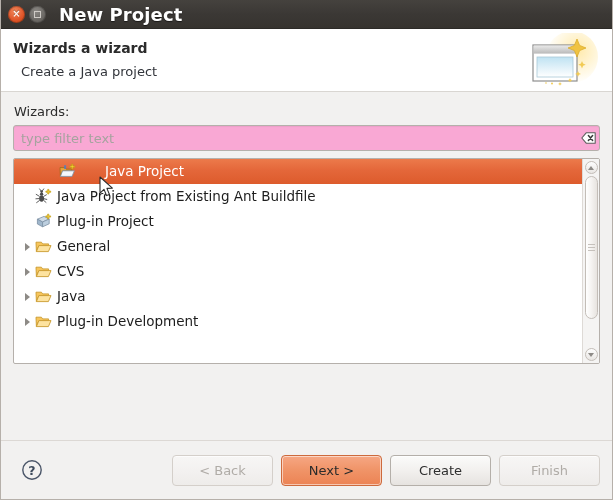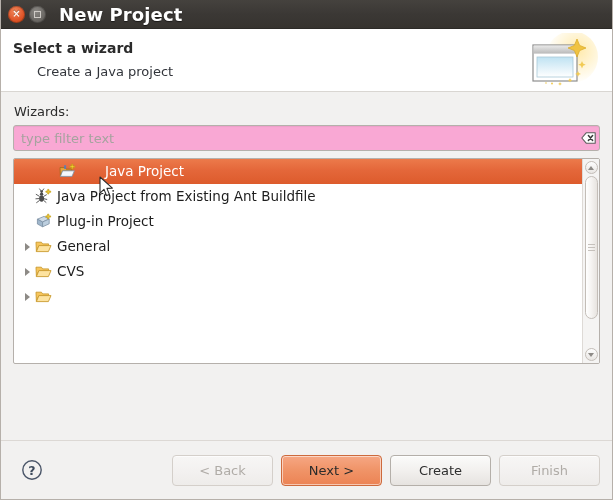--- a/index.html
+++ b/index.html
@@ -79,21 +79,21 @@
   }
   .banner-title {
     font-size: 14px;
     font-weight: bold;
     color: #2b2b2b;
     margin: 0 0 8px 0;
   }
   .banner-sub {
     font-size: 13px;
     color: #32353b;
-    margin-left: 24px;
+    margin-left: 8px;
   }
   .banner-icon {
     position: absolute;
     right: 10px; top: 4px;
     width: 84px; height: 58px;
   }
 
   
   .body {
     padding: 10px 12px 0 12px;
@@ -291,21 +291,21 @@
     <div class="wbtn wbtn-close">
       <span class="gl">×</span>
     </div>
     <div class="wbtn wbtn-max">
       <span class="sq"></span>
     </div>
     <div class="titlebar-title">New Project</div>
   </div>
 
   <div class="banner">
-    <div class="banner-title">Select a wizard</div>
+    <div class="banner-title">Wizards a wizard</div>
     <div class="banner-sub">Create a Java project</div>
     <svg class="banner-icon" viewBox="0 0 84 58">
       <defs>
         <linearGradient id="gBlue" x1="0" y1="0" x2="0" y2="1">
           <stop offset="0" stop-color="#bfe2f2"></stop>
           <stop offset="1" stop-color="#ffffff"></stop>
         </linearGradient>
         <linearGradient id="gBar" x1="0" y1="0" x2="0" y2="1">
           <stop offset="0" stop-color="#e9e9e9"></stop>
           <stop offset="1" stop-color="#b9b9b9"></stop>
@@ -409,20 +409,31 @@
             <span class="tlabel">CVS</span>
           </div>
           <div class="trow">
             <span class="twist">
               <i class="tri"></i>
             </span>
             <span class="ticon"><svg width="17" height="17" viewBox="0 0 17 17">
                 <path d="M1 4.2 L6.4 4.2 L7.7 5.9 L13.6 5.9 L13.6 7.6 L3.9 7.6 L1.4 13.4 Z" fill="#f7c55b" stroke="#c99a2e" stroke-width="0.9" stroke-linejoin="round"></path>
                 <path d="M3.9 7.6 L16 7.6 L13.4 13.6 L1.4 13.6 Z" fill="#fde3a0" stroke="#c99a2e" stroke-width="0.9" stroke-linejoin="round"></path>
               </svg></span>
+            <span class="tlabel">Java</span>
+          </div>
+          <div class="trow">
+            <span class="twist">
+              <i class="tri"></i>
+            </span>
+            <span class="ticon"><svg width="17" height="17" viewBox="0 0 17 17">
+                <path d="M1 4.2 L6.4 4.2 L7.7 5.9 L13.6 5.9 L13.6 7.6 L3.9 7.6 L1.4 13.4 Z" fill="#f7c55b" stroke="#c99a2e" stroke-width="0.9" stroke-linejoin="round"></path>
+                <path d="M3.9 7.6 L16 7.6 L13.4 13.6 L1.4 13.6 Z" fill="#fde3a0" stroke="#c99a2e" stroke-width="0.9" stroke-linejoin="round"></path>
+              </svg></span>
+            <span class="tlabel">Plug-in Development</span>
           </div>
           <div class="trow">
             <span class="twist"></span>
           </div>
         </div>
 
       <div class="vscroll">
         <div class="sb-arrow">
             <i class="t-up"></i>
           </div>

